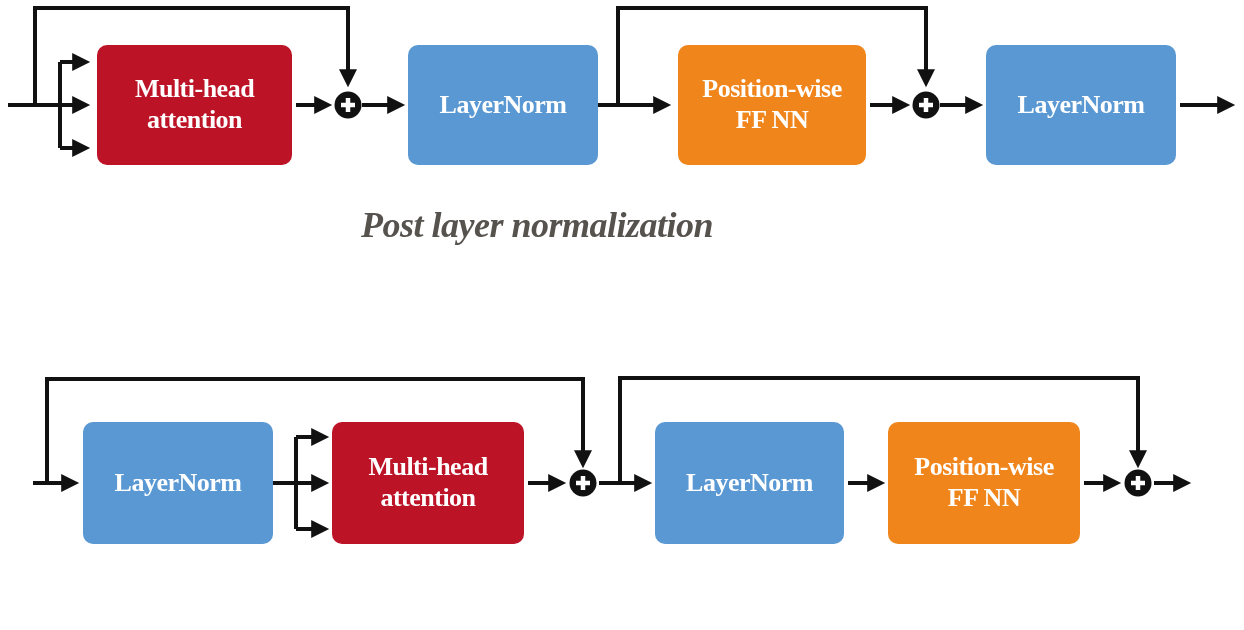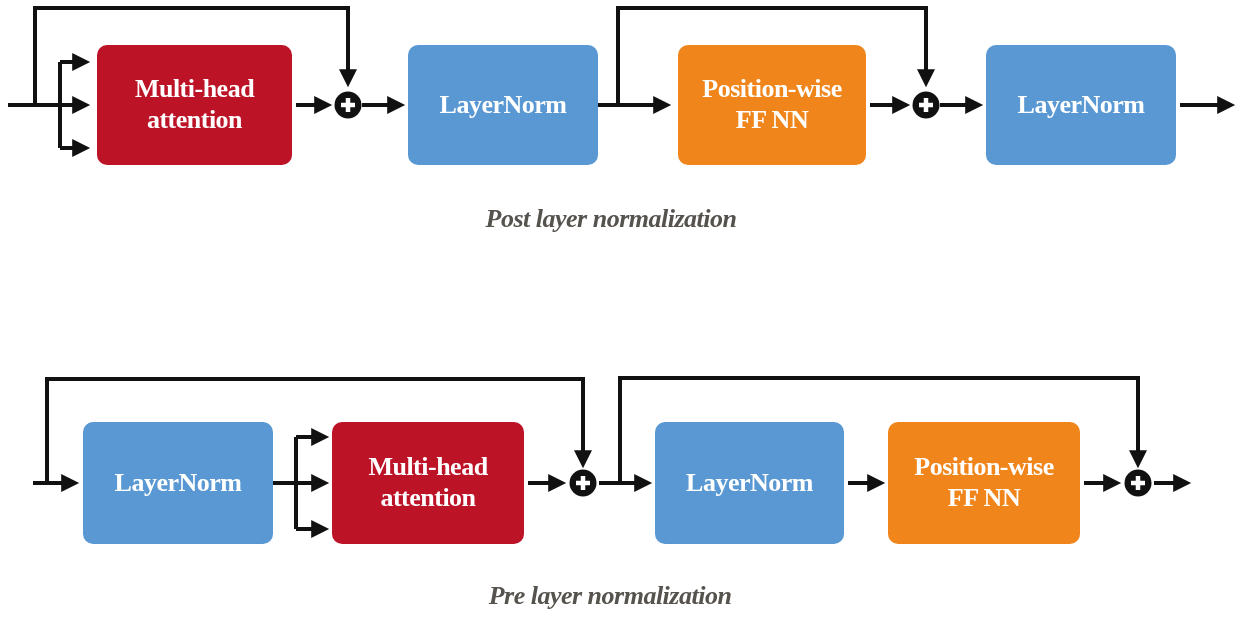--- a/index.html
+++ b/index.html
@@ -8,22 +8,22 @@
     font-family:Liberation Serif, serif;overflow:hidden;
   }
   .wires{position:absolute;left:0;top:0;width:1244px;height:630px;}
   .wires polyline,.wires line{fill:none;stroke:#111;stroke-width:4;stroke-linejoin:miter;}
   .block{
     position:absolute;border-radius:10px;display:flex;align-items:center;justify-content:center;
     color:#ffffff;font-weight:bold;font-size:26px;line-height:1.18;text-align:center;
     letter-spacing:-0.5px;white-space:pre-line;
   }
   .caption{
-    position:absolute;width:500px;text-align:center;font-style:italic;font-weight:bold;
-    font-size:26px;letter-spacing:-0.5px;
+    position:absolute;width:500px;text-align:left;font-style:italic;font-weight:bold;
+    font-size:36px;letter-spacing:-0.5px;
   }
 </style>
 </head>
 <body>
 
 <div class="canvas">
 
   <svg class="wires" viewBox="0 0 1244 630" xmlns="http://www.w3.org/2000/svg">
     <defs>
       <marker id="ah" viewBox="0 0 10 10" refX="6" refY="5" markerWidth="20" markerHeight="18" orient="auto" markerUnits="userSpaceOnUse">
@@ -124,15 +124,14 @@
 attention</span>
   </div>
   <div class="block" style="left: 655px; top: 422px; width: 189px; height: 122px; background: rgb(89, 152, 210);">
     <span>LayerNorm</span>
   </div>
   <div class="block" style="left: 888px; top: 422px; width: 192px; height: 122px; background: rgb(240, 134, 27);">
     <span>Position-wise
 FF NN</span>
   </div>
 
-  <div class="caption" style="left: 360px; top: 581px; color: rgb(86, 82, 78);">Pre layer normalization</div>
 
 </div>
 
 </body></html>

